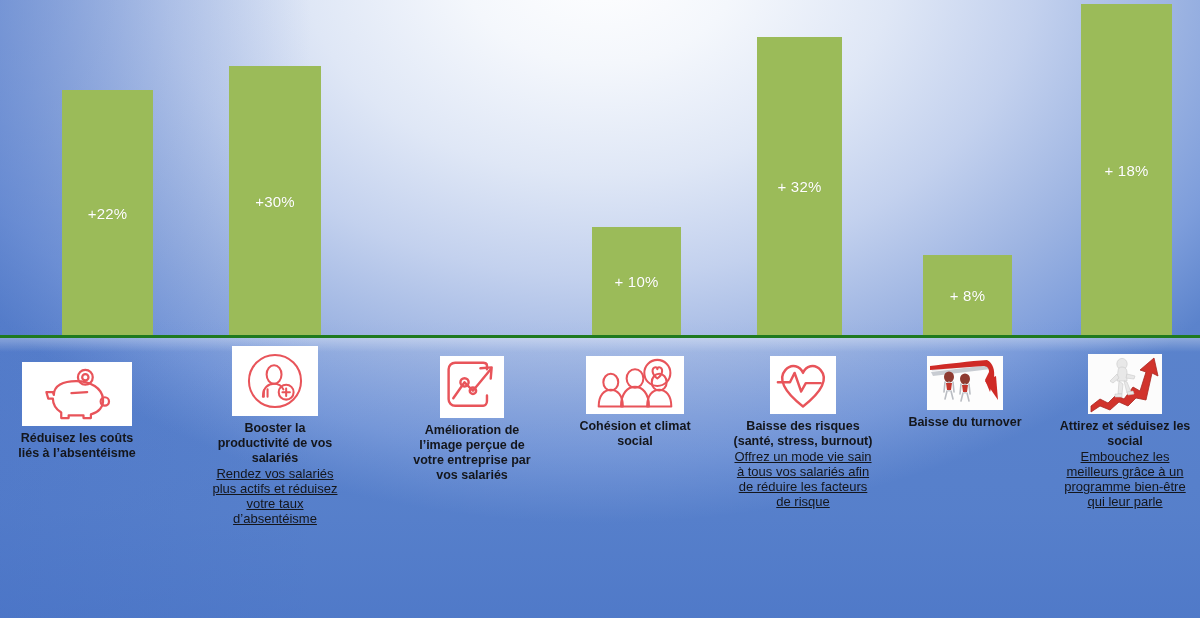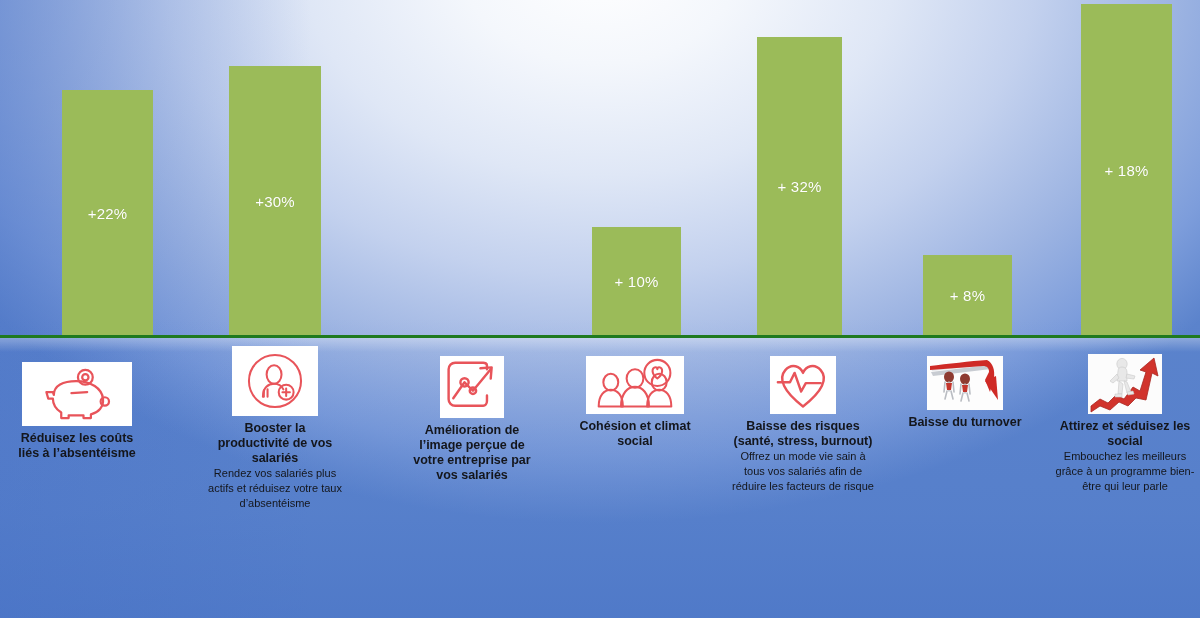--- a/index.html
+++ b/index.html
@@ -108,23 +108,24 @@
   .col-title {
     font-weight: bold;
     color: #14161c;
     font-size: 12.5px;
     line-height: 15px;
     margin-top: 5px;
     padding: 0 2px;
   }
   .col-desc {
     color: #14161c;
-    font-size: 11px;
+    font-size: 13px;
     line-height: 15px;
     padding: 0 2px;
+    text-decoration: underline;
   }
   .col-desc b { font-weight: bold; }
 
   
   .raster { background: #fdfdfd; }
 </style>
 </head>
 <body>
 
 <div id="slide">

